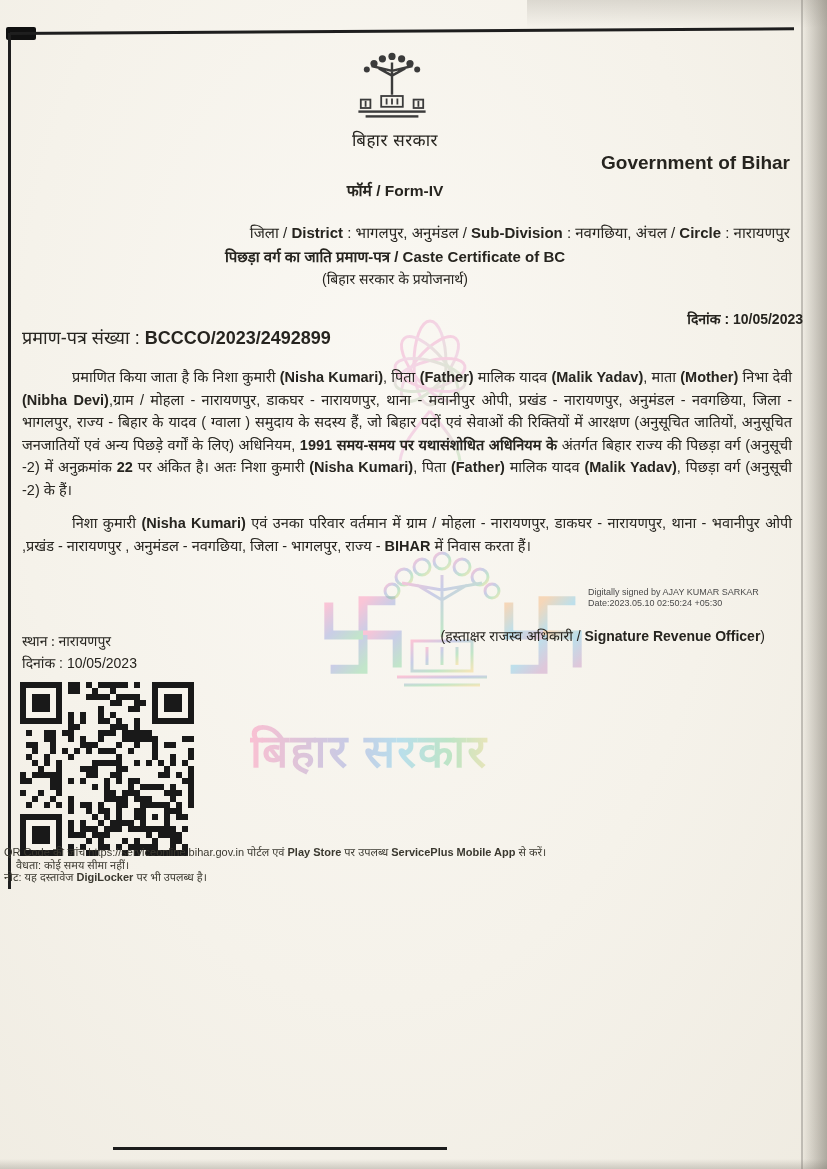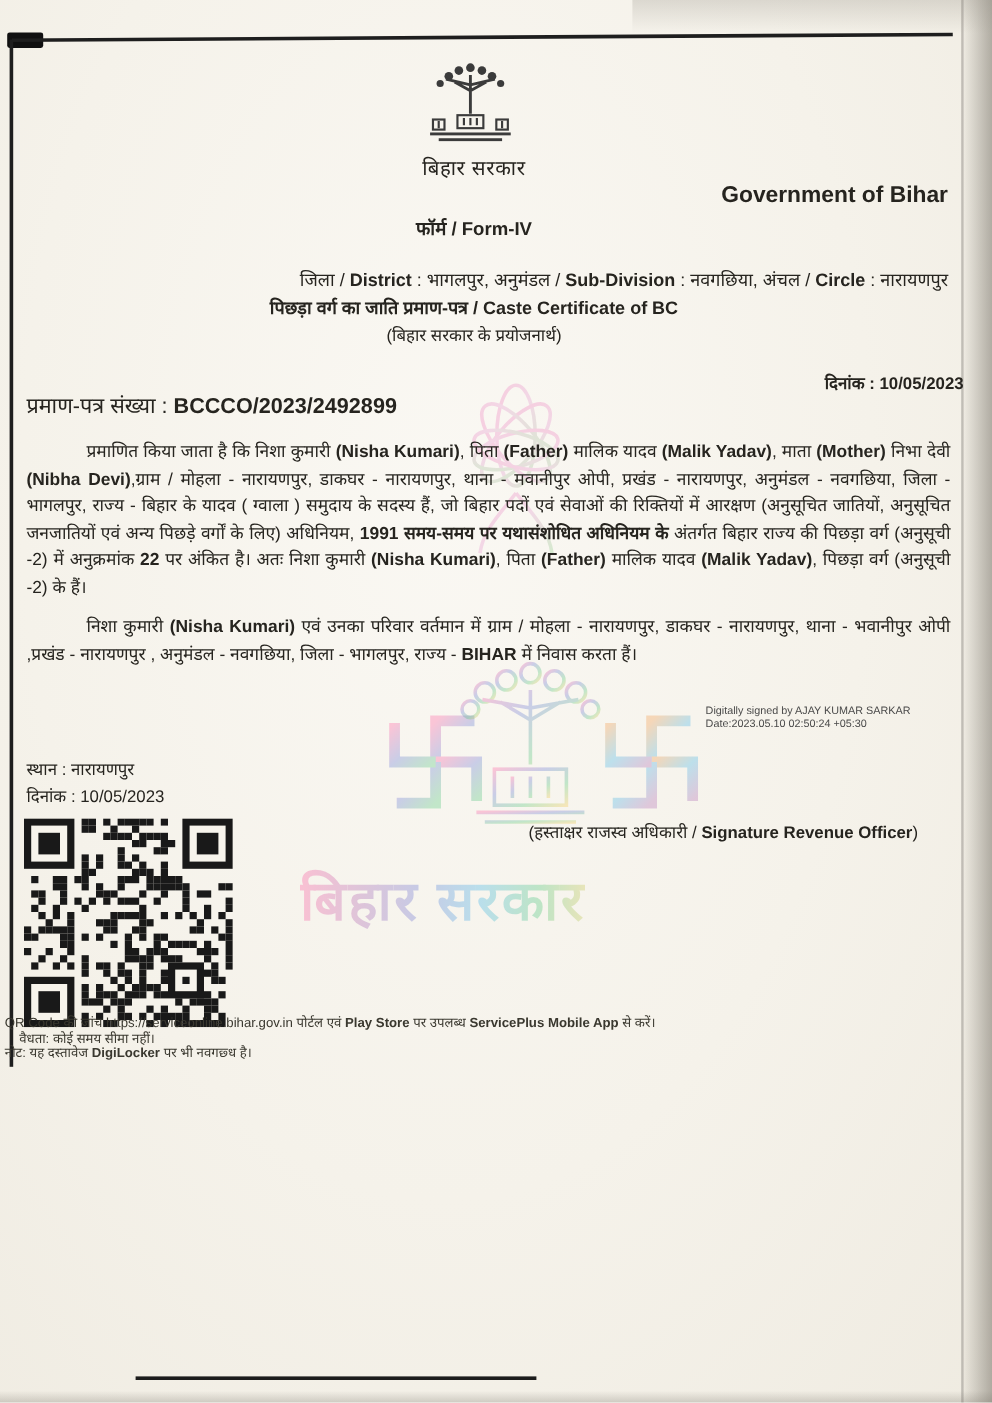--- a/index.html
+++ b/index.html
@@ -46,23 +46,23 @@
   .district-line { top: 222px; font-size: 15px; text-align: right; }
   .cert-title { top: 246px; font-size: 15px; font-weight: bold; }
   .purpose    { top: 269px; font-size: 14px; }
   .certno     { left: 22px; top: 309px; font-size: 18px; margin-top: 16px; }
   .issue-date { right: 24px; top: 309px; font-size: 14px; font-weight: bold; }
   .para { left: 22px; width: 770px; font-size: 14.5px; line-height: 22.5px;
           text-align: justify; text-indent: 50px; }
   .para1 { top: 366px; }
   .para2 { top: 512px; }
   .digital-sig { left: 588px; top: 587px; width: 215px; font-size: 9px; line-height: 11px; color: #4a4a4a; }
-  .place  { left: 22px; top: 631px; font-size: 14px; }
+  .place  { left: 22px; top: 631px; font-size: 14px; font-family: Liberation Serif, serif; }
   .date2  { left: 22px; top: 653px; font-size: 14px; }
-  .officer{ right: 62px; top: 683px; font-size: 14px; white-space: nowrap; }
+  .officer{ right: 62px; top: 626px; font-size: 14px; white-space: nowrap; }
   .qr-wrap { left: 20px; top: 682px; width: 174px; height: 174px; }
   .note { left: 4px; width: 600px; font-size: 11px; color: #3a382f; }
   .note1 { top: 844px; }
   .note2 { top: 857px; margin-left: 12px; }
   .note3 { top: 869px; }
   .footer-ref { left: 2px; top: 1084px; font-size: 11.5px; color: #8a8781; white-space: nowrap; }
 </style>
 </head>
 <body>
 
@@ -499,16 +499,16 @@
             <rect x="12" y="144" width="18" height="18"></rect>
             <rect x="120" y="120" width="30" height="30"></rect>
             <rect fill="#f7f4ec" x="126" y="126" width="18" height="18"></rect>
             <rect x="132" y="132" width="6" height="6"></rect>
           </g>
         </svg>
     </div>
 
     <div class="abs note note1"><span>QR Code की जांच https://serviceonline.bihar.gov.in पोर्टल एवं </span><b>Play Store</b><span> पर उपलब्ध </span><b>ServicePlus Mobile App</b><span> से करें।</span></div>
     <div class="abs note note2">वैधता: कोई समय सीमा नहीं।</div>
-    <div class="abs note note3"><span>नोट: यह दस्तावेज </span><b>DigiLocker</b><span> पर भी नवगछ्ध है।</span></div>
+    <div class="abs note note3"><span>नोट: यह दस्तावेज </span><b>DigiLocker</b><span> पर भी उपलब्ध है।</span></div>
 
   </div>
 </div>
 
 </body></html>

